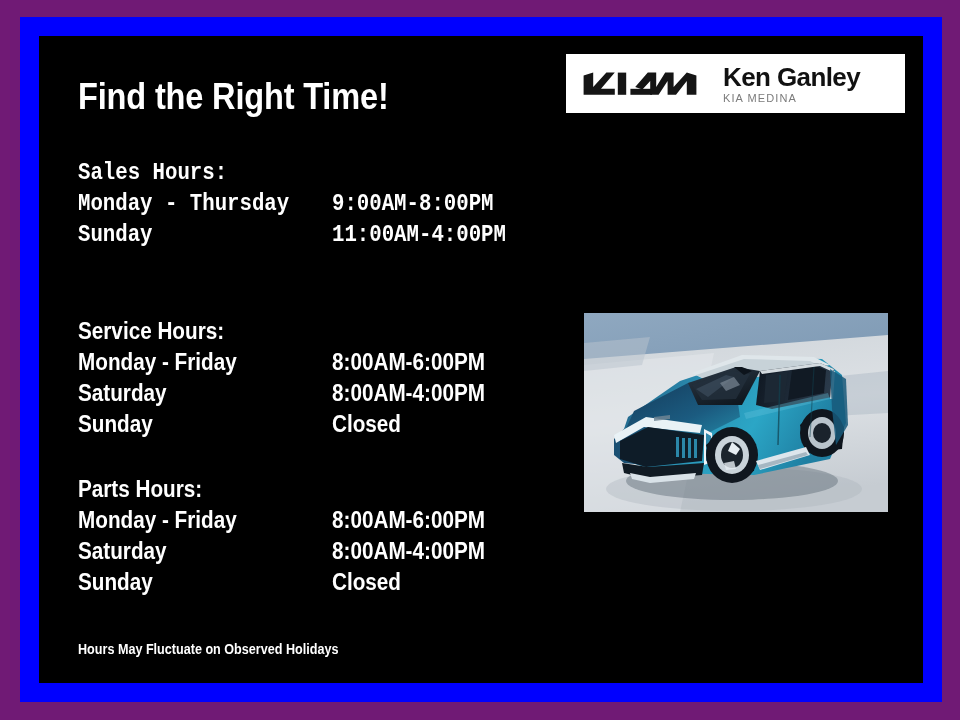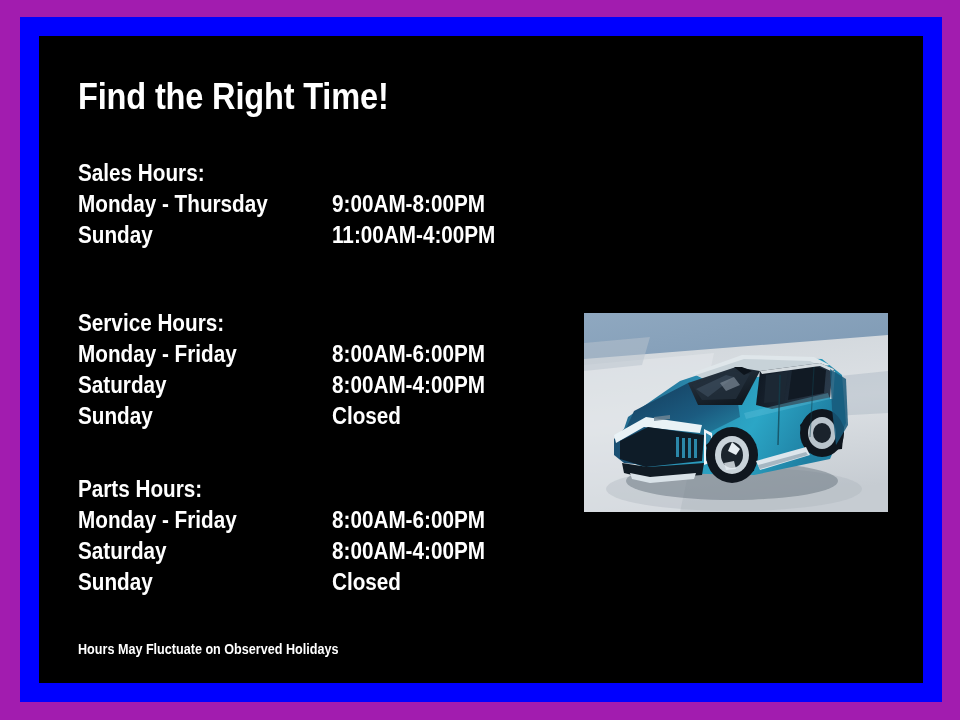--- a/index.html
+++ b/index.html
@@ -11,21 +11,21 @@
     width: 960px;
     height: 720px;
     overflow: hidden;
     font-family: "Liberation Sans", sans-serif;
   }
 
   #slide {
     position: relative;
     width: 960px;
     height: 720px;
-    background: #a21caf;
+    background: #701a75;
   }
 
   
   #frame-border {
     position: absolute;
     left: 20px;
     top: 17px;
     width: 922px;
     height: 685px;
     box-sizing: border-box;
@@ -48,22 +48,22 @@
     transform: scaleX(0.88);
     transform-origin: left center;
   }
 
   
   .hours-block {
     position: absolute;
     left: 78px;
     color: #ffffff;
   }
-  #block-sales   { top: 158px; }
-  #block-service { top: 308px; }
+  #block-sales   { top: 158px; font-family: Liberation Mono, monospace; }
+  #block-service { top: 316px; }
   #block-parts   { top: 474px; }
 
   .block-heading {
     font-size: 23px;
     line-height: 31px;
     font-weight: bold;
     font-stretch: condensed;
     white-space: nowrap;
     transform: scaleX(0.9);
     transform-origin: left center;
@@ -208,20 +208,32 @@
       <span class="row-time">8:00AM-4:00PM</span>
     </div>
     <div class="hours-row">
       <span class="row-days">Sunday</span>
       <span class="row-time">Closed</span>
     </div>
   </div>
 
   <div id="footnote">Hours May Fluctuate on Observed Holidays</div>
 
+  <div id="logo-plate">
+    <svg id="kia-mark" viewBox="0 0 200 50" aria-hidden="true">
+      <path fill="#151515" d="M6 11 L22 6 L22 30 L44 6 L58 6 L35 33 L58 33 L58 43 L6 43 Z"></path>
+      <path fill="#151515" d="M63 6 L77 6 L77 43 L63 43 Z"></path>
+      <path fill="#151515" d="M84 33 L120 33 L120 43 L84 43 Z"></path>
+      <path fill="#151515" d="M92 30 L113 6 L127 6 L127 30 L142 6 L156 6 L156 30 L178 6 L194 11 L194 43 L178 43 L178 20 L160 43 L146 43 L146 20 L131 43 L117 43 L117 20 L104 34 Z"></path>
+    </svg>
+    <div id="logo-text">
+      <div id="dealer-name">Ken Ganley</div>
+      <div id="dealer-sub">KIA MEDINA</div>
+    </div>
+  </div>
 
   <div id="vehicle-photo">
     <svg width="304" height="199" viewBox="0 0 304 199" aria-hidden="true">
       <defs>
         <linearGradient id="skyG" x1="0" y1="0" x2="0.3" y2="1">
           <stop offset="0" stop-color="#8fa8c0"></stop>
           <stop offset="1" stop-color="#6d8ba8"></stop>
         </linearGradient>
         <linearGradient id="groundG" x1="0" y1="0" x2="0.2" y2="1">
           <stop offset="0" stop-color="#cfd5da"></stop>

